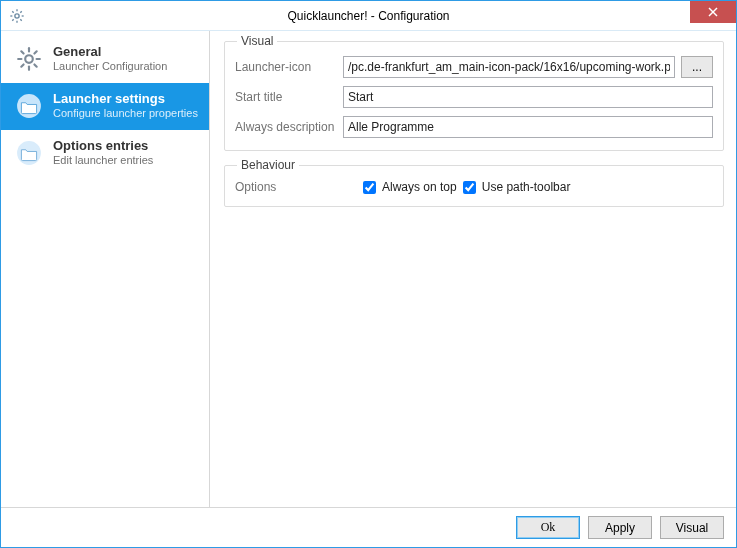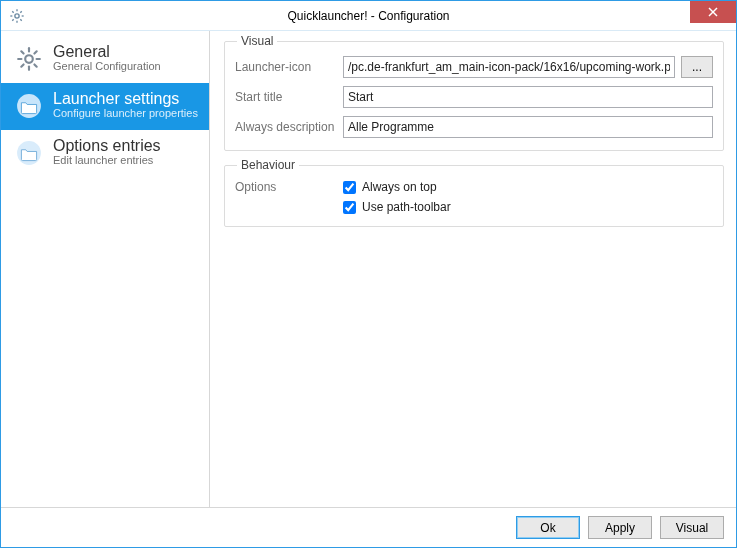--- a/index.html
+++ b/index.html
@@ -76,21 +76,21 @@
   }
   .nav-item.selected {
     background: #1997e5;
     color: #fff;
   }
   .nav-icon {
     width: 28px; height: 28px;
     flex-shrink: 0;
     display: flex; align-items: center; justify-content: center;
   }
-  .nav-text .nav-title { font-weight: normal; font-size: 16px; line-height: 15px; }
+  .nav-text .nav-title { font-weight: bold; font-size: 13px; line-height: 15px; }
   .nav-text .nav-sub { font-size: 11px; line-height: 14px; opacity: 0.93; }
   .nav-item.selected .nav-sub { color: #eaf5fd; }
   .nav-item:not(.selected) .nav-sub { color: #666; }
 
   .content {
     flex: 1;
     padding: 10px 12px 10px 14px;
     overflow: auto;
   }
   .groupbox {
@@ -135,21 +135,20 @@
     height: 22px;
     margin-left: 6px;
     border: 1px solid #acacac;
     background: #e9e9e9;
     cursor: pointer;
     font-size: 12px;
     display: flex; align-items: center; justify-content: center;
   }
   .options-col {
     display: flex;
-    flex-direction: column;
     gap: 6px;
   }
   .checkbox-row {
     display: flex;
     align-items: center;
     gap: 6px;
     font-size: 12px;
     color: #222;
   }
   .checkbox-row input[type=checkbox] {
@@ -172,20 +171,21 @@
     border: 1px solid #acacac;
     background: #e9e9e9;
     font-family: inherit;
     font-size: 12px;
     cursor: pointer;
     padding: 0 10px;
   }
   .btn.default {
     border: 1px solid #2e9be5;
     box-shadow: inset 0 0 0 1px #8fcdf3;
+    font-family: Liberation Serif, serif;
   }
 </style>
 </head>
 <body>
 
 <div class="window">
 
   <div class="titlebar">
     <span class="titlebar-icon">
       <svg viewBox="0 0 24 24" width="16" height="16">
@@ -227,21 +227,21 @@
                 <line x1="19" y1="12" x2="22" y2="12"></line>
                 <line x1="4.9" y1="4.9" x2="7" y2="7"></line>
                 <line x1="17" y1="17" x2="19.1" y2="19.1"></line>
                 <line x1="4.9" y1="19.1" x2="7" y2="17"></line>
                 <line x1="17" y1="7" x2="19.1" y2="4.9"></line>
               </g>
             </svg>
         </span>
         <div class="nav-text">
           <div class="nav-title">General</div>
-          <div class="nav-sub">General Configuration</div>
+          <div class="nav-sub">Launcher Configuration</div>
         </div>
       </div>
 
       <div class="nav-item selected">
         <span class="nav-icon">
           <svg viewBox="0 0 24 24" width="26" height="26">
               <circle cx="12" cy="12" r="11" fill="#c7e5fb"></circle>
               <path d="M5 9h4l1.3 1.6H19v7.4a1 1 0 0 1-1 1H6a1 1 0 0 1-1-1V9z" fill="#fff" stroke="#4f9fd8" stroke-width="0.8"></path>
             </svg>
         </span>
@@ -284,21 +284,21 @@
 
         <div class="form-row">
           <div class="form-label">Always description</div>
           <input class="form-input" type="text" value="Alle Programme" style="">
         </div>
       </div>
 
       <div class="groupbox">
         <div class="groupbox-title">Behaviour</div>
 
-        <div class="form-row" style="align-items:flex-start;">
+        <div class="form-row" style="align-items:flex-start;gap:20px;">
           <div class="form-label">Options</div>
           <div class="options-col">
             <label class="checkbox-row">
               <input type="checkbox" checked="" style="">
               <span>Always on top</span>
             </label>
             <label class="checkbox-row">
               <input type="checkbox" checked="" style="">
               <span>Use path-toolbar</span>
             </label>

